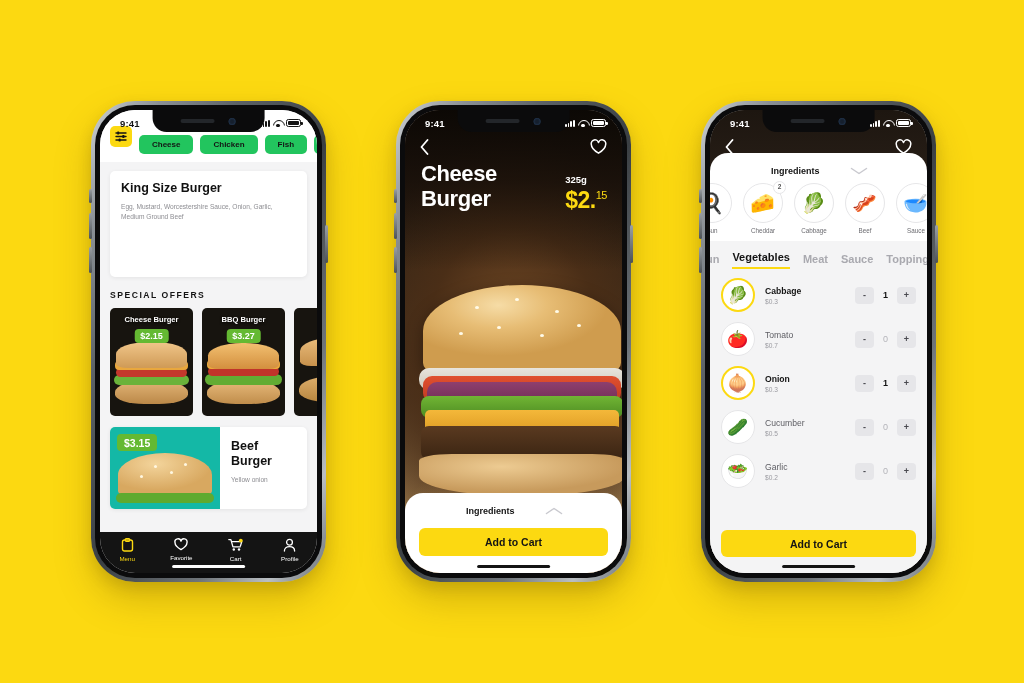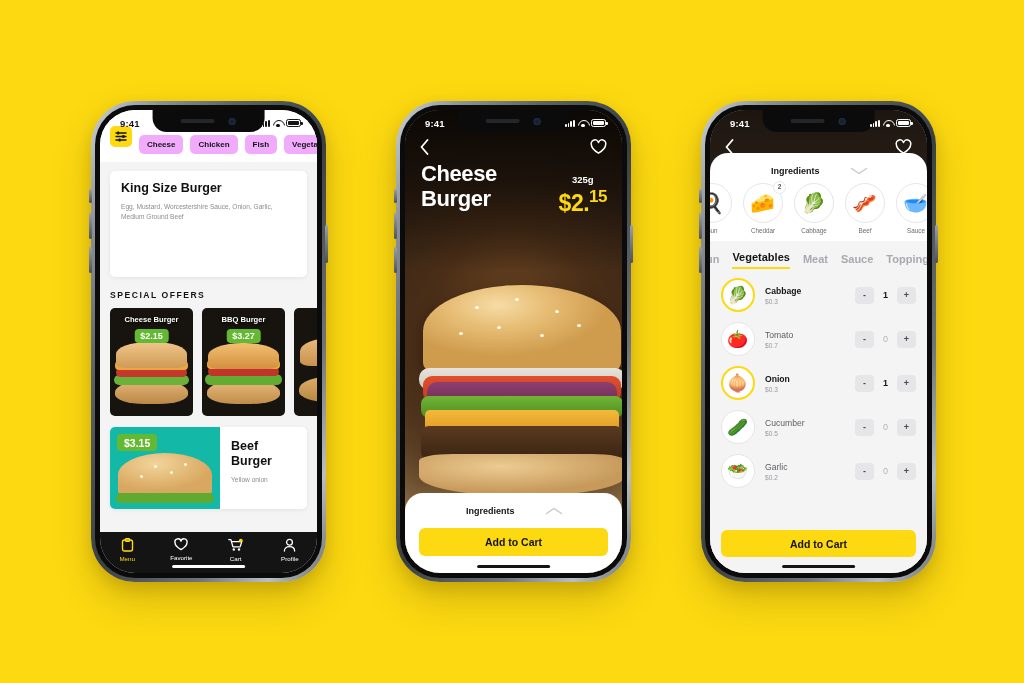--- a/index.html
+++ b/index.html
@@ -93,21 +93,21 @@
     display: flex; align-items: center; justify-content: center; position: relative;
   }
   .p1-title { font-size: 12.5px; font-weight: 800; letter-spacing: 2.1px; color: #111; }
   .p1-head-icon { position: absolute; right: 13px; top: 26px; }
 
   .p1-chips {
     background: #fff; padding: 8px 0 8px 10px;
     display: flex; align-items: center; gap: 7px; overflow: hidden; flex: 0 0 auto;
   }
   .chip {
-    background: #f0abfc; border-radius: 5px; padding: 5px 8px;
+    background: #22c55e; border-radius: 5px; padding: 5px 13px;
     font-size: 8px; font-weight: 600; color: #141414; white-space: nowrap; margin-top: 17px;
   }
   .chip-filter {
     background: #FCD911; border-radius: 5px; width: 22px; height: 21px;
     display: flex; align-items: center; justify-content: center; flex: 0 0 auto;
   }
 
   .p1-scroll { flex: 1; overflow: hidden; padding: 9px 0 0 0; position: relative; }
 
   .big-card {
@@ -174,24 +174,24 @@
       radial-gradient(90% 60% at 50% 52%, #7a4f28 0%, #4a2e17 45%, rgba(30,18,9,0) 78%),
       linear-gradient(180deg, #2a1c12 0%, #3b2817 36%, #4e3520 62%, #8a6a42 86%, #c0a175 100%);
   }
   .p2-dark-top { position: absolute; top:0; left:0; right:0; height: 160px;
     background: linear-gradient(180deg, rgba(10,7,4,.93) 0%, rgba(20,13,8,.78) 45%, rgba(30,20,12,0) 100%); }
   .p2-nav { position: absolute; top: 29px; left: 15px; right: 15px; display: flex;
     align-items: center; justify-content: space-between; z-index: 12; }
   .p2-head { position: absolute; top: 52px; left: 16px; right: 15px; z-index: 12;
     display: flex; justify-content: space-between; align-items: flex-start; }
   .p2-name { color: #fff; font-size: 22px; font-weight: 800; line-height: 1.12; letter-spacing: -.4px; }
-  .p2-right { text-align: center; padding-top: 12px; }
+  .p2-right { text-align: left; padding-top: 12px; }
   .p2-weight { color: #fff; font-size: 9.5px; font-weight: 700; }
   .p2-price { color: #FCD911; font-size: 23px; font-weight: 800; letter-spacing: -.5px; margin-top: 2px; }
-  .p2-price sup { font-size: 17px; font-weight: 700; vertical-align: super; }
+  .p2-price sup { font-size: 11px; font-weight: 400; vertical-align: super; }
 
   .sheet {
     position: absolute; bottom: 0; left: 0; right: 0; background: #fff;
     border-top-left-radius: 18px; border-top-right-radius: 18px; z-index: 20;
   }
   .sheet-head { padding: 13px 16px 6px 16px; display: flex; align-items: center; }
   .sheet-title { font-size: 9px; font-weight: 700; color: #141414; padding-left: 45px; }
   .chev { margin-left: 30px; }
   .cta {
     margin: 6px 14px 17px 14px; background: #FCD911; border-radius: 6px;

